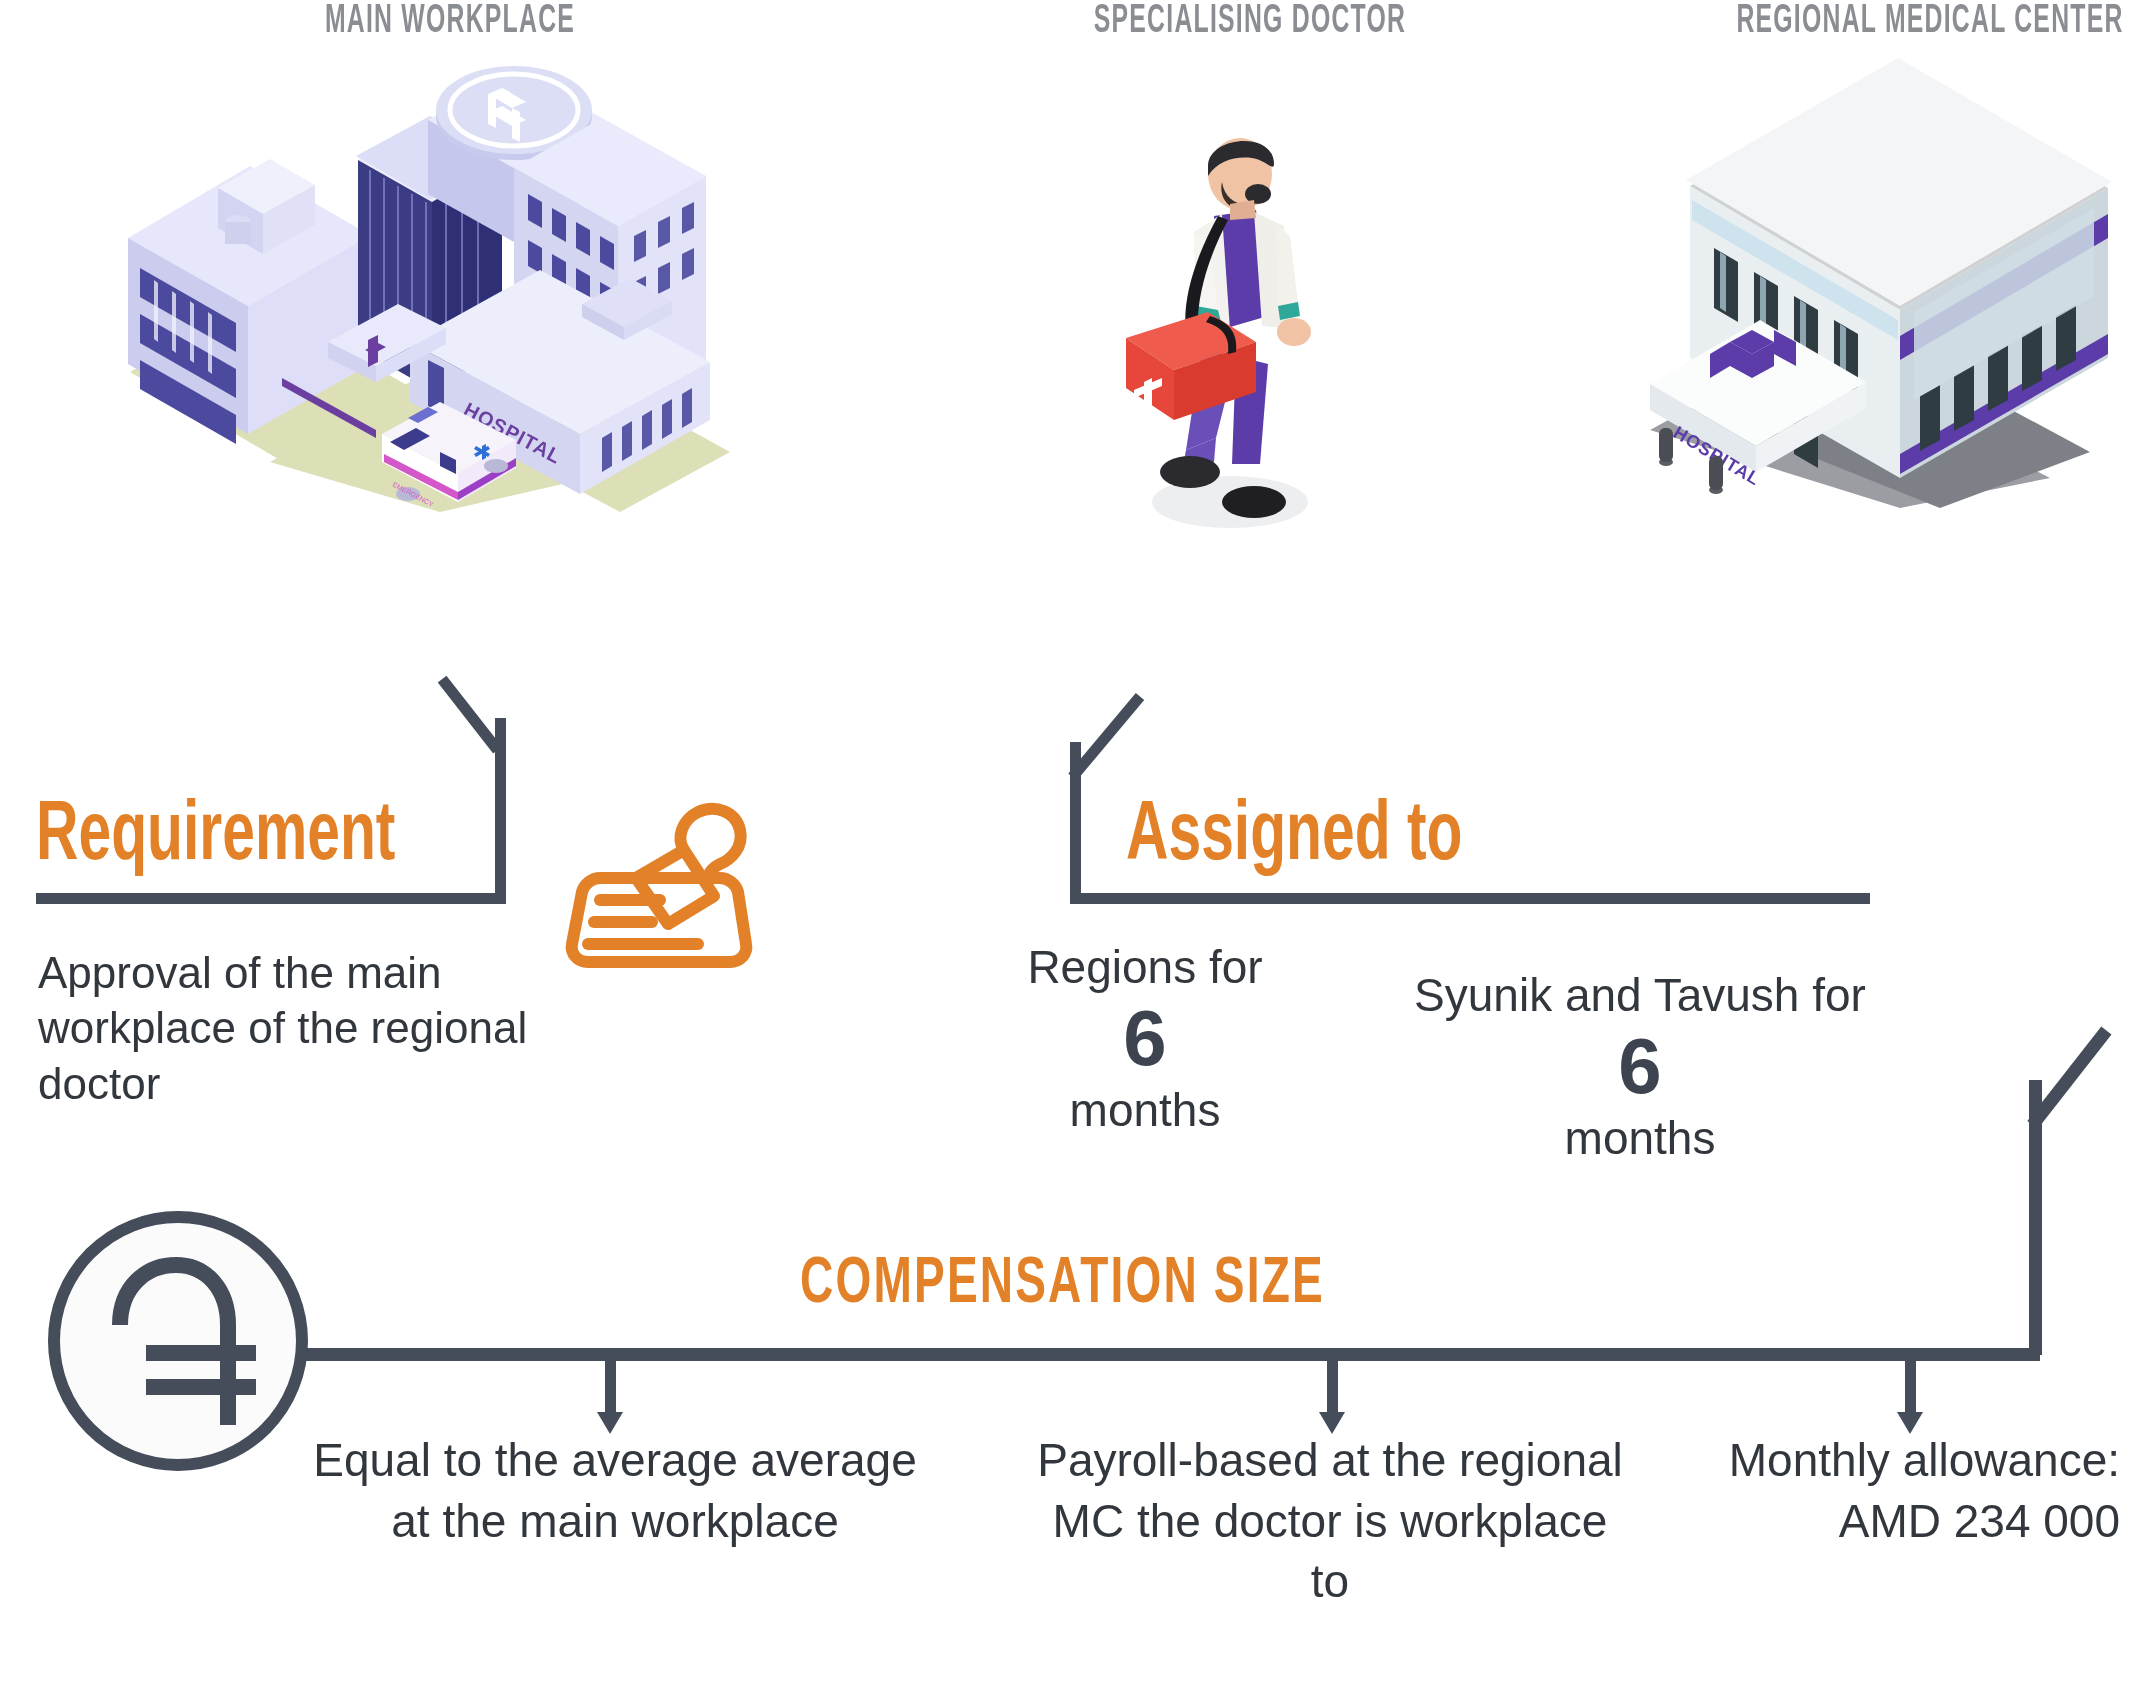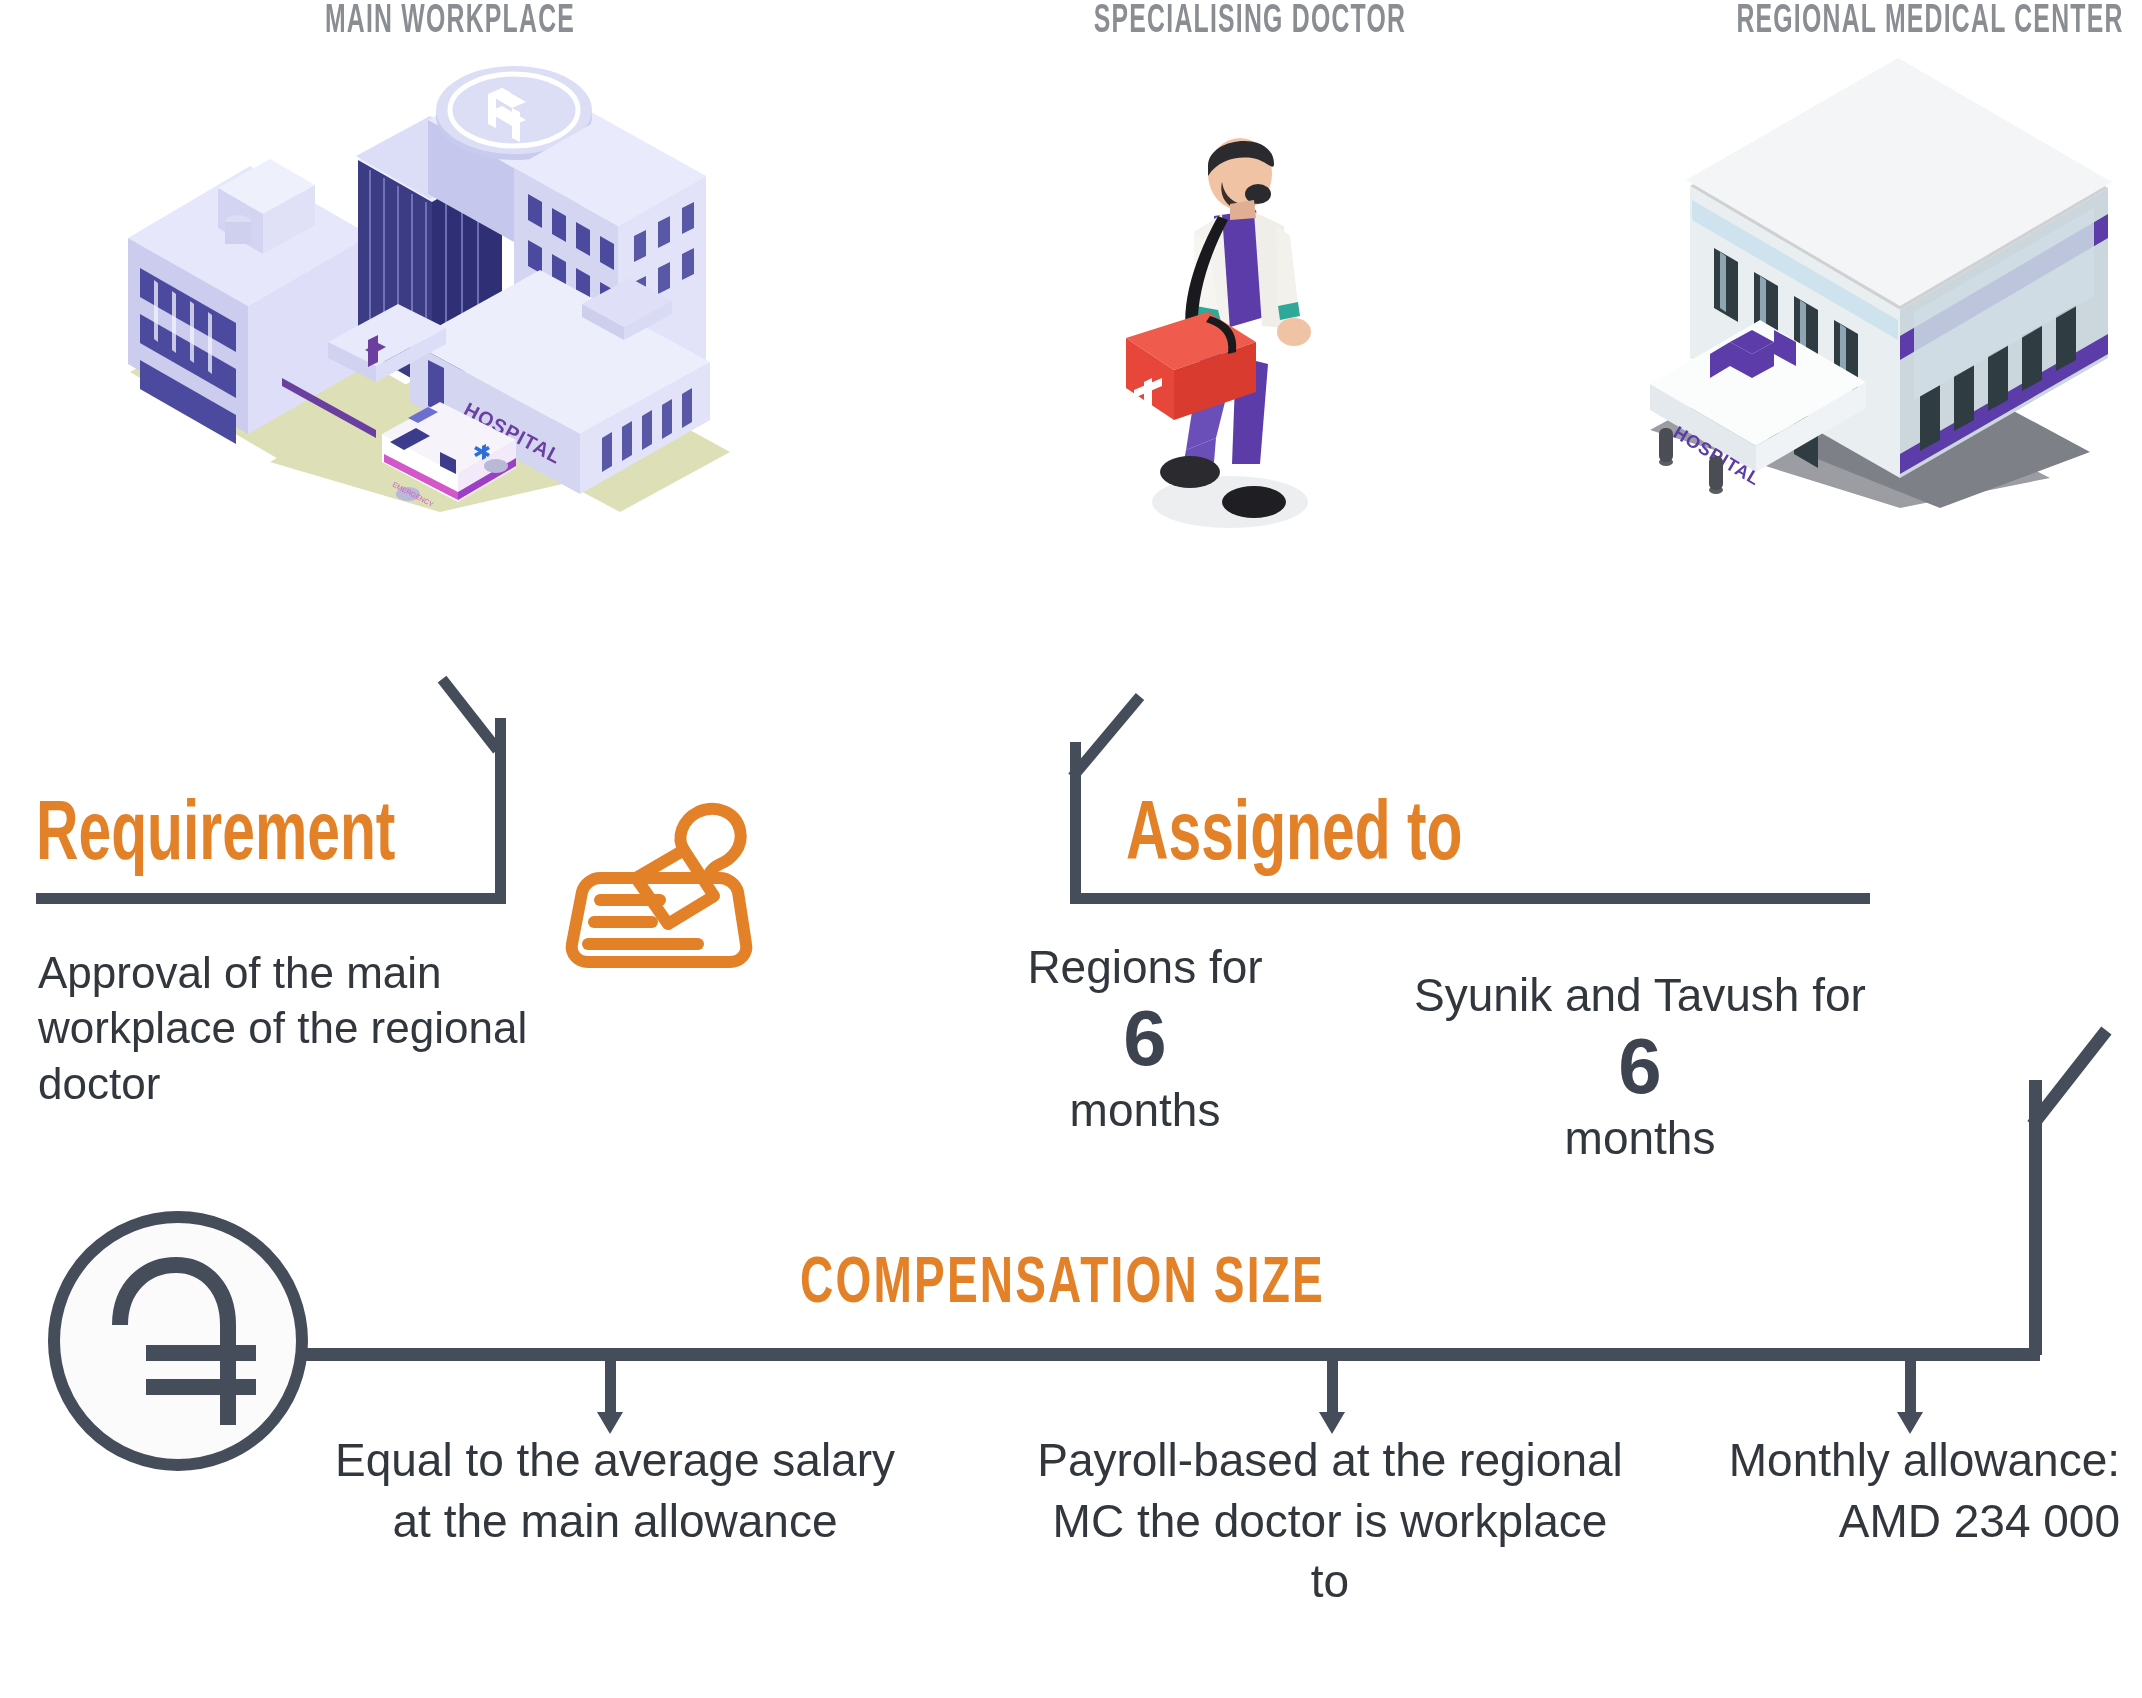--- a/index.html
+++ b/index.html
@@ -486,17 +486,17 @@
       <g fill="none" stroke="#454C5A" stroke-width="16" stroke-linecap="butt">
 
         <path d="M78 120 C78 82 104 60 134 60 C164 60 186 84 186 120 L186 220"></path>
 
         <path d="M104 148 L214 148"></path>
         <path d="M104 182 L214 182"></path>
       </g>
     </svg>
   </div>
 
-  <div class="comp-col" id="comp-1">Equal to the average salary at the main allowance</div>
+  <div class="comp-col" id="comp-1">Equal to the average average at the main workplace</div>
   <div class="comp-col" id="comp-2">Payroll-based at the regional MC the doctor is workplace to</div>
   <div class="comp-col" id="comp-3">Monthly allowance: AMD 234 000</div>
 
 </div>
 
 </body></html>

